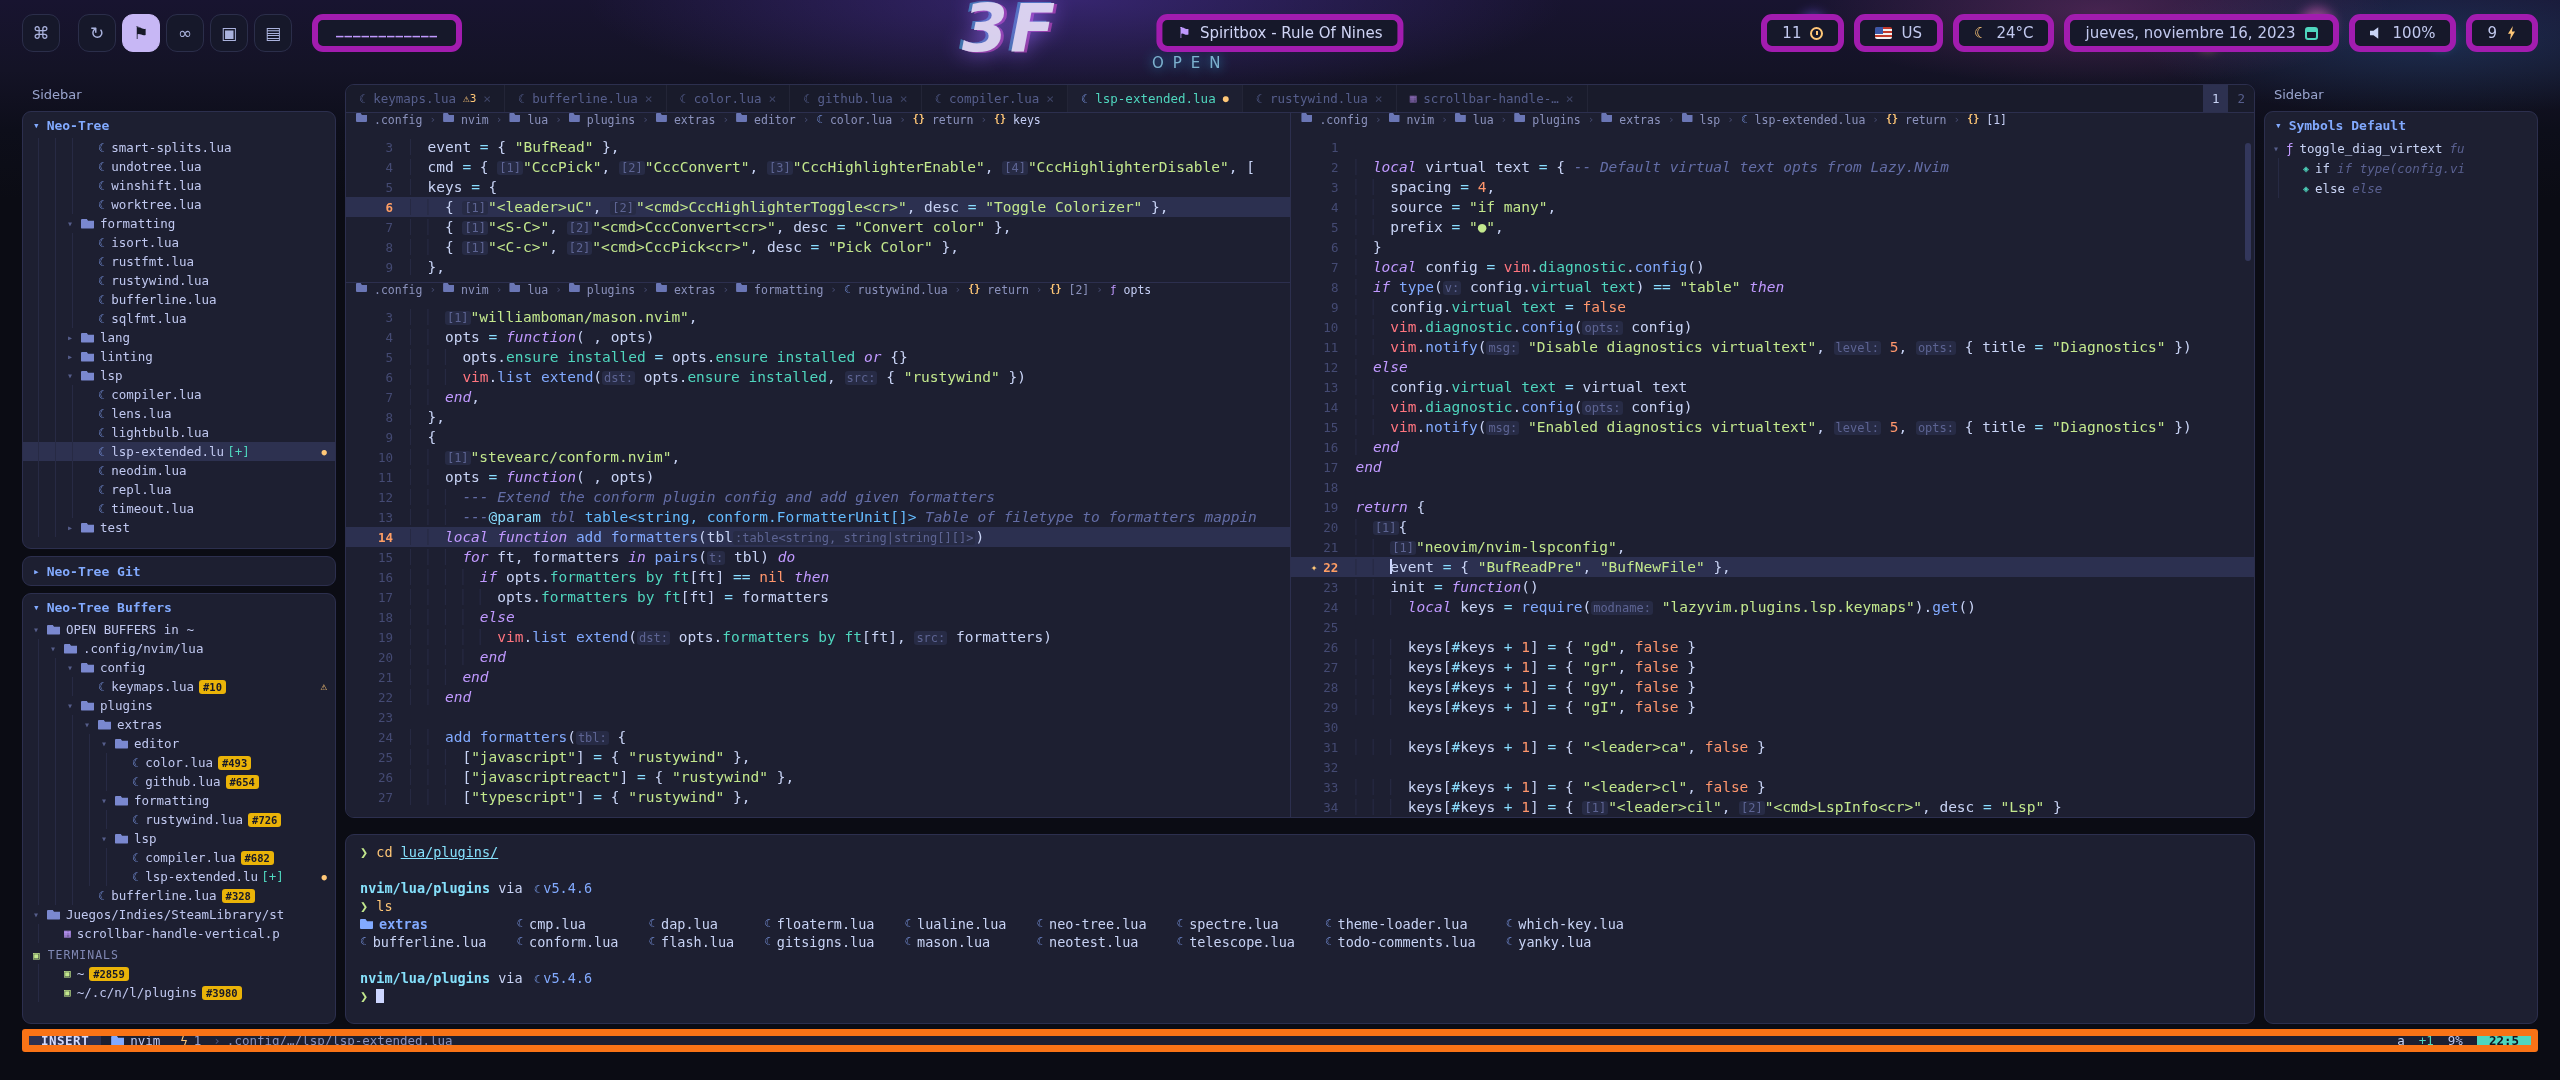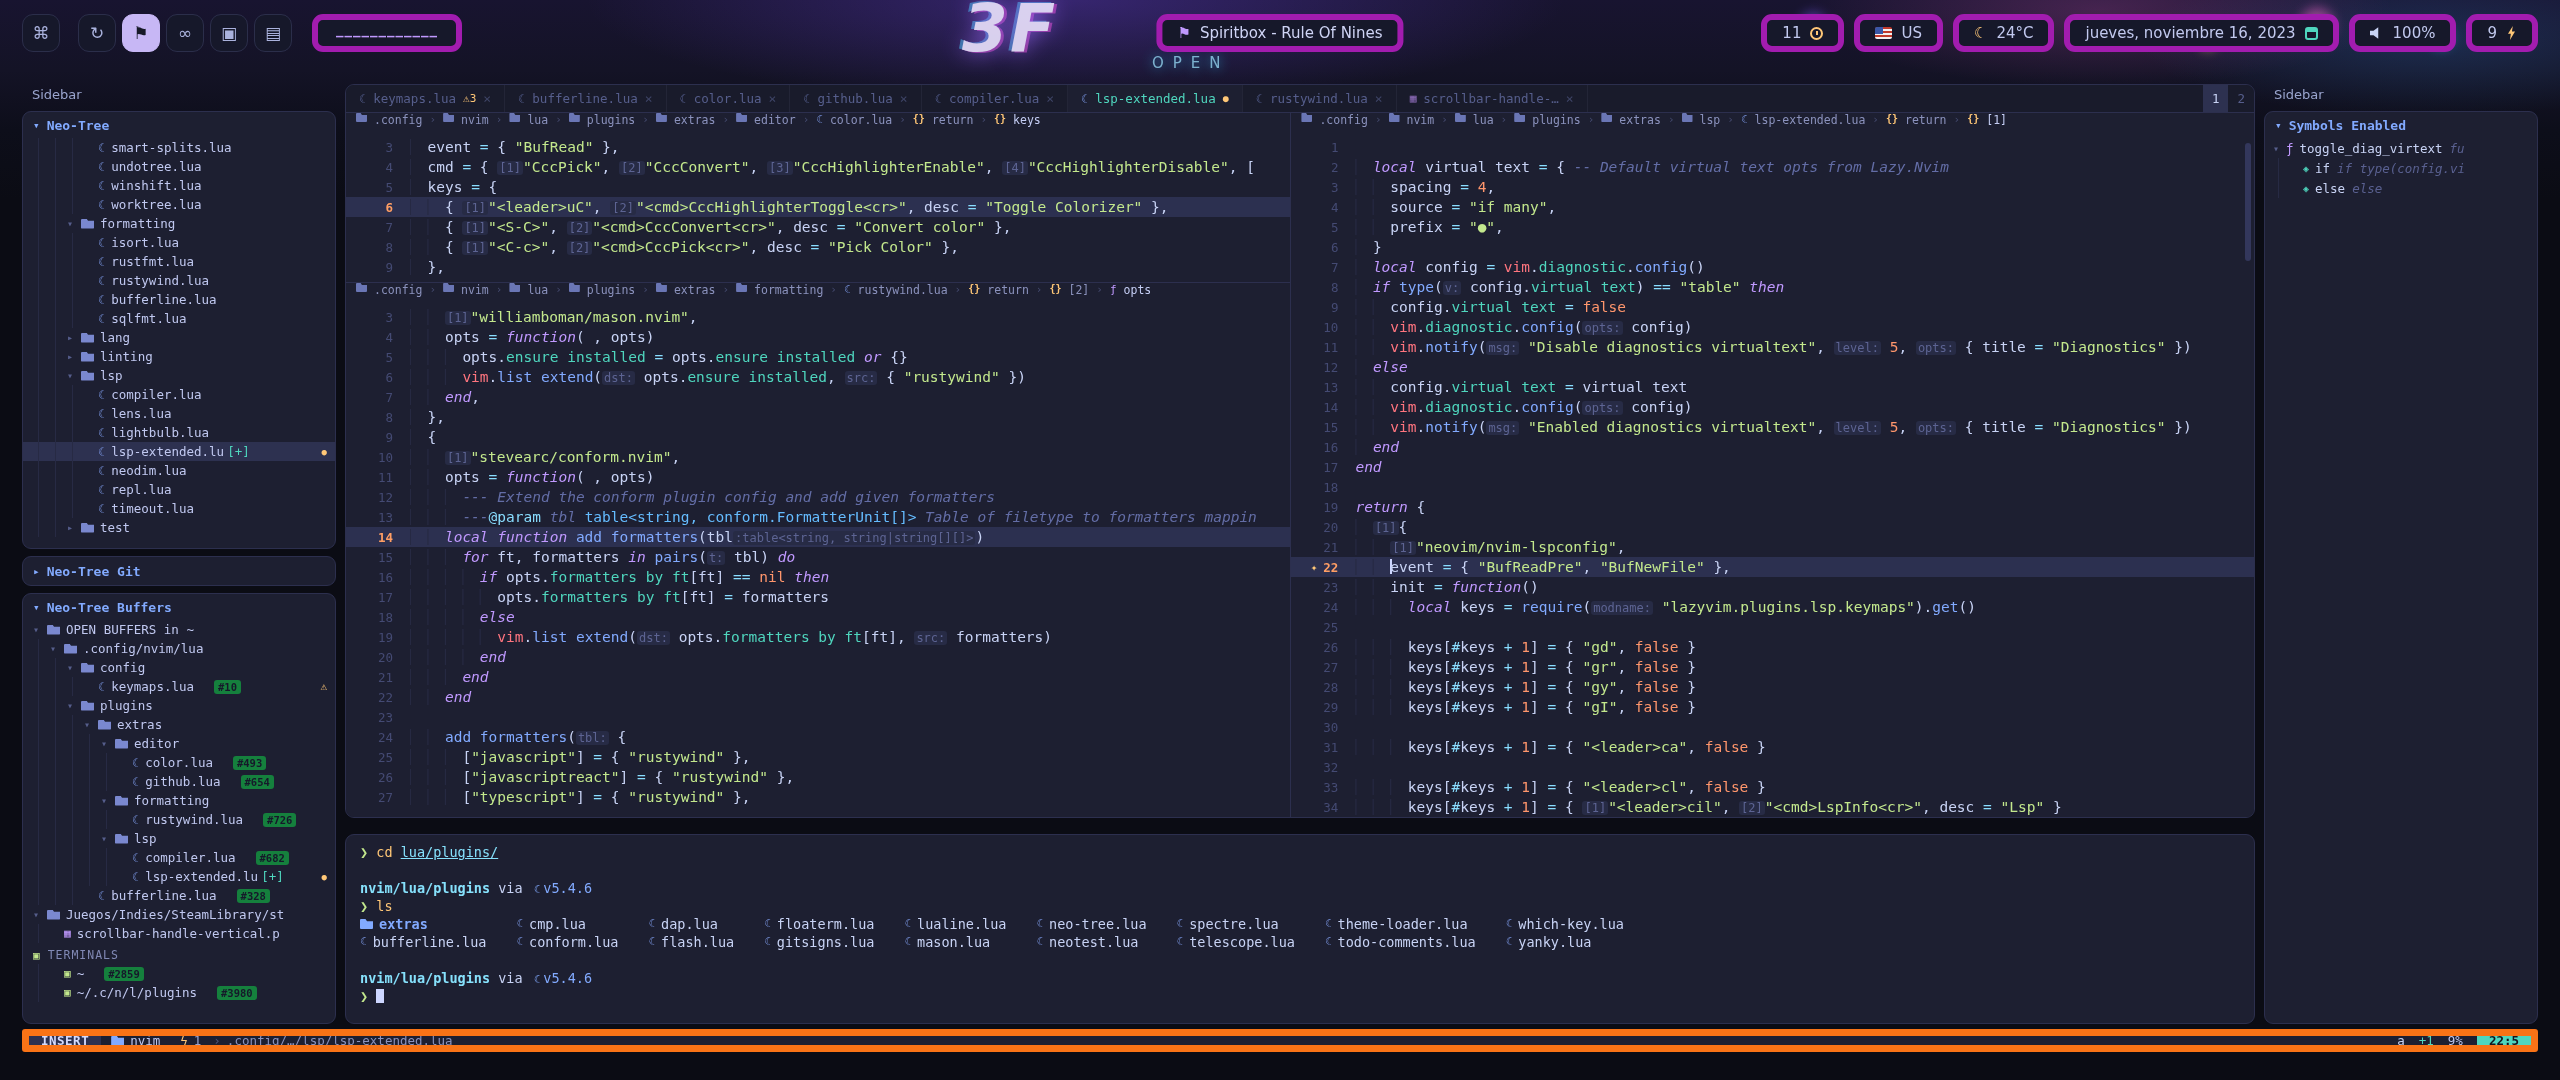--- a/index.html
+++ b/index.html
@@ -62,21 +62,21 @@
 .tguide{width:12px;border-left:1px solid #272a44;align-self:stretch;margin-left:5px;flex:none}
 .tchev{width:14px;color:#565e8c;font-size:10px;flex:none}
 .tpad{width:14px;flex:none}
 .i-glyph{display:inline-flex;align-items:center;justify-content:center}
 .i-glyph.lua{color:#7e9bea;margin-right:6px;font-size:12px}
 .i-folder{display:inline-block;width:13px;height:10px;background:currentColor;clip-path:polygon(0 0,42% 0,54% 22%,100% 22%,100% 100%,0 100%);color:#7a88cf;margin-right:6px;flex:none;border-radius:1px}
 .trow .i-glyph.img{color:#c099ff;margin-right:6px;font-size:11px}
 .trow .i-glyph.term{color:#c3e88d;margin-right:6px;font-size:11px}
 .tlabel{overflow:hidden}
 .tmod{color:#4fd6be;margin-left:3px}
-.tbadge{margin-left:20px;background:#15803d;color:#16182a;font-size:10.5px;padding:0 4px;border-radius:3px;font-weight:bold;line-height:14px;flex:none}
+.tbadge{margin-left:5px;background:#eab308;color:#16182a;font-size:10.5px;padding:0 4px;border-radius:3px;font-weight:bold;line-height:14px;flex:none}
 .ttrail{margin-left:auto}
 .i-glyph.warn{color:#ffc777;font-size:11px}
 .i-glyph.dot{color:#ffc777;font-size:9px}
 .term-label{display:flex;align-items:center;gap:7px;padding:5px 10px 2px;font-size:11.5px;color:#8189b5;font-family:"DejaVu Sans Mono",monospace;letter-spacing:1px}
 .term-label .i-glyph.term{color:#c3e88d;font-size:11px}
 
 
 .editor-col{flex:1;display:flex;flex-direction:column;gap:16px;min-width:0}
 .editor-panel{height:734px;flex:none}
 .bufferline{height:28px;background:#191b2b;border-bottom:1px solid #2c2f4e;display:flex;align-items:stretch;font-family:"DejaVu Sans Mono",monospace;font-size:12.5px;flex:none}
@@ -896,21 +896,21 @@
             <div class="tline"><span class="t-pp">❯ </span><span class="tcursor"></span></div>
           </div>
       </section>
     </main>
 
     <aside class="sidebar right">
       <div class="side-title">Sidebar</div>
       <section class="panel outline-panel">
         <header class="sec-head">
           <span class="chev">▾</span>
-          <span>Symbols Enabled</span>
+          <span>Symbols Default</span>
         </header>
         <div id="outline">
             <div class="orow">
               <span class="ochev">▾</span>
               <span class="i-glyph func">ƒ</span>
               <span class="olabel">toggle_diag_virtext</span>
               <span class="odetail">fu</span>
             </div>
             <div class="orow">
               <span class="tguide"></span>

